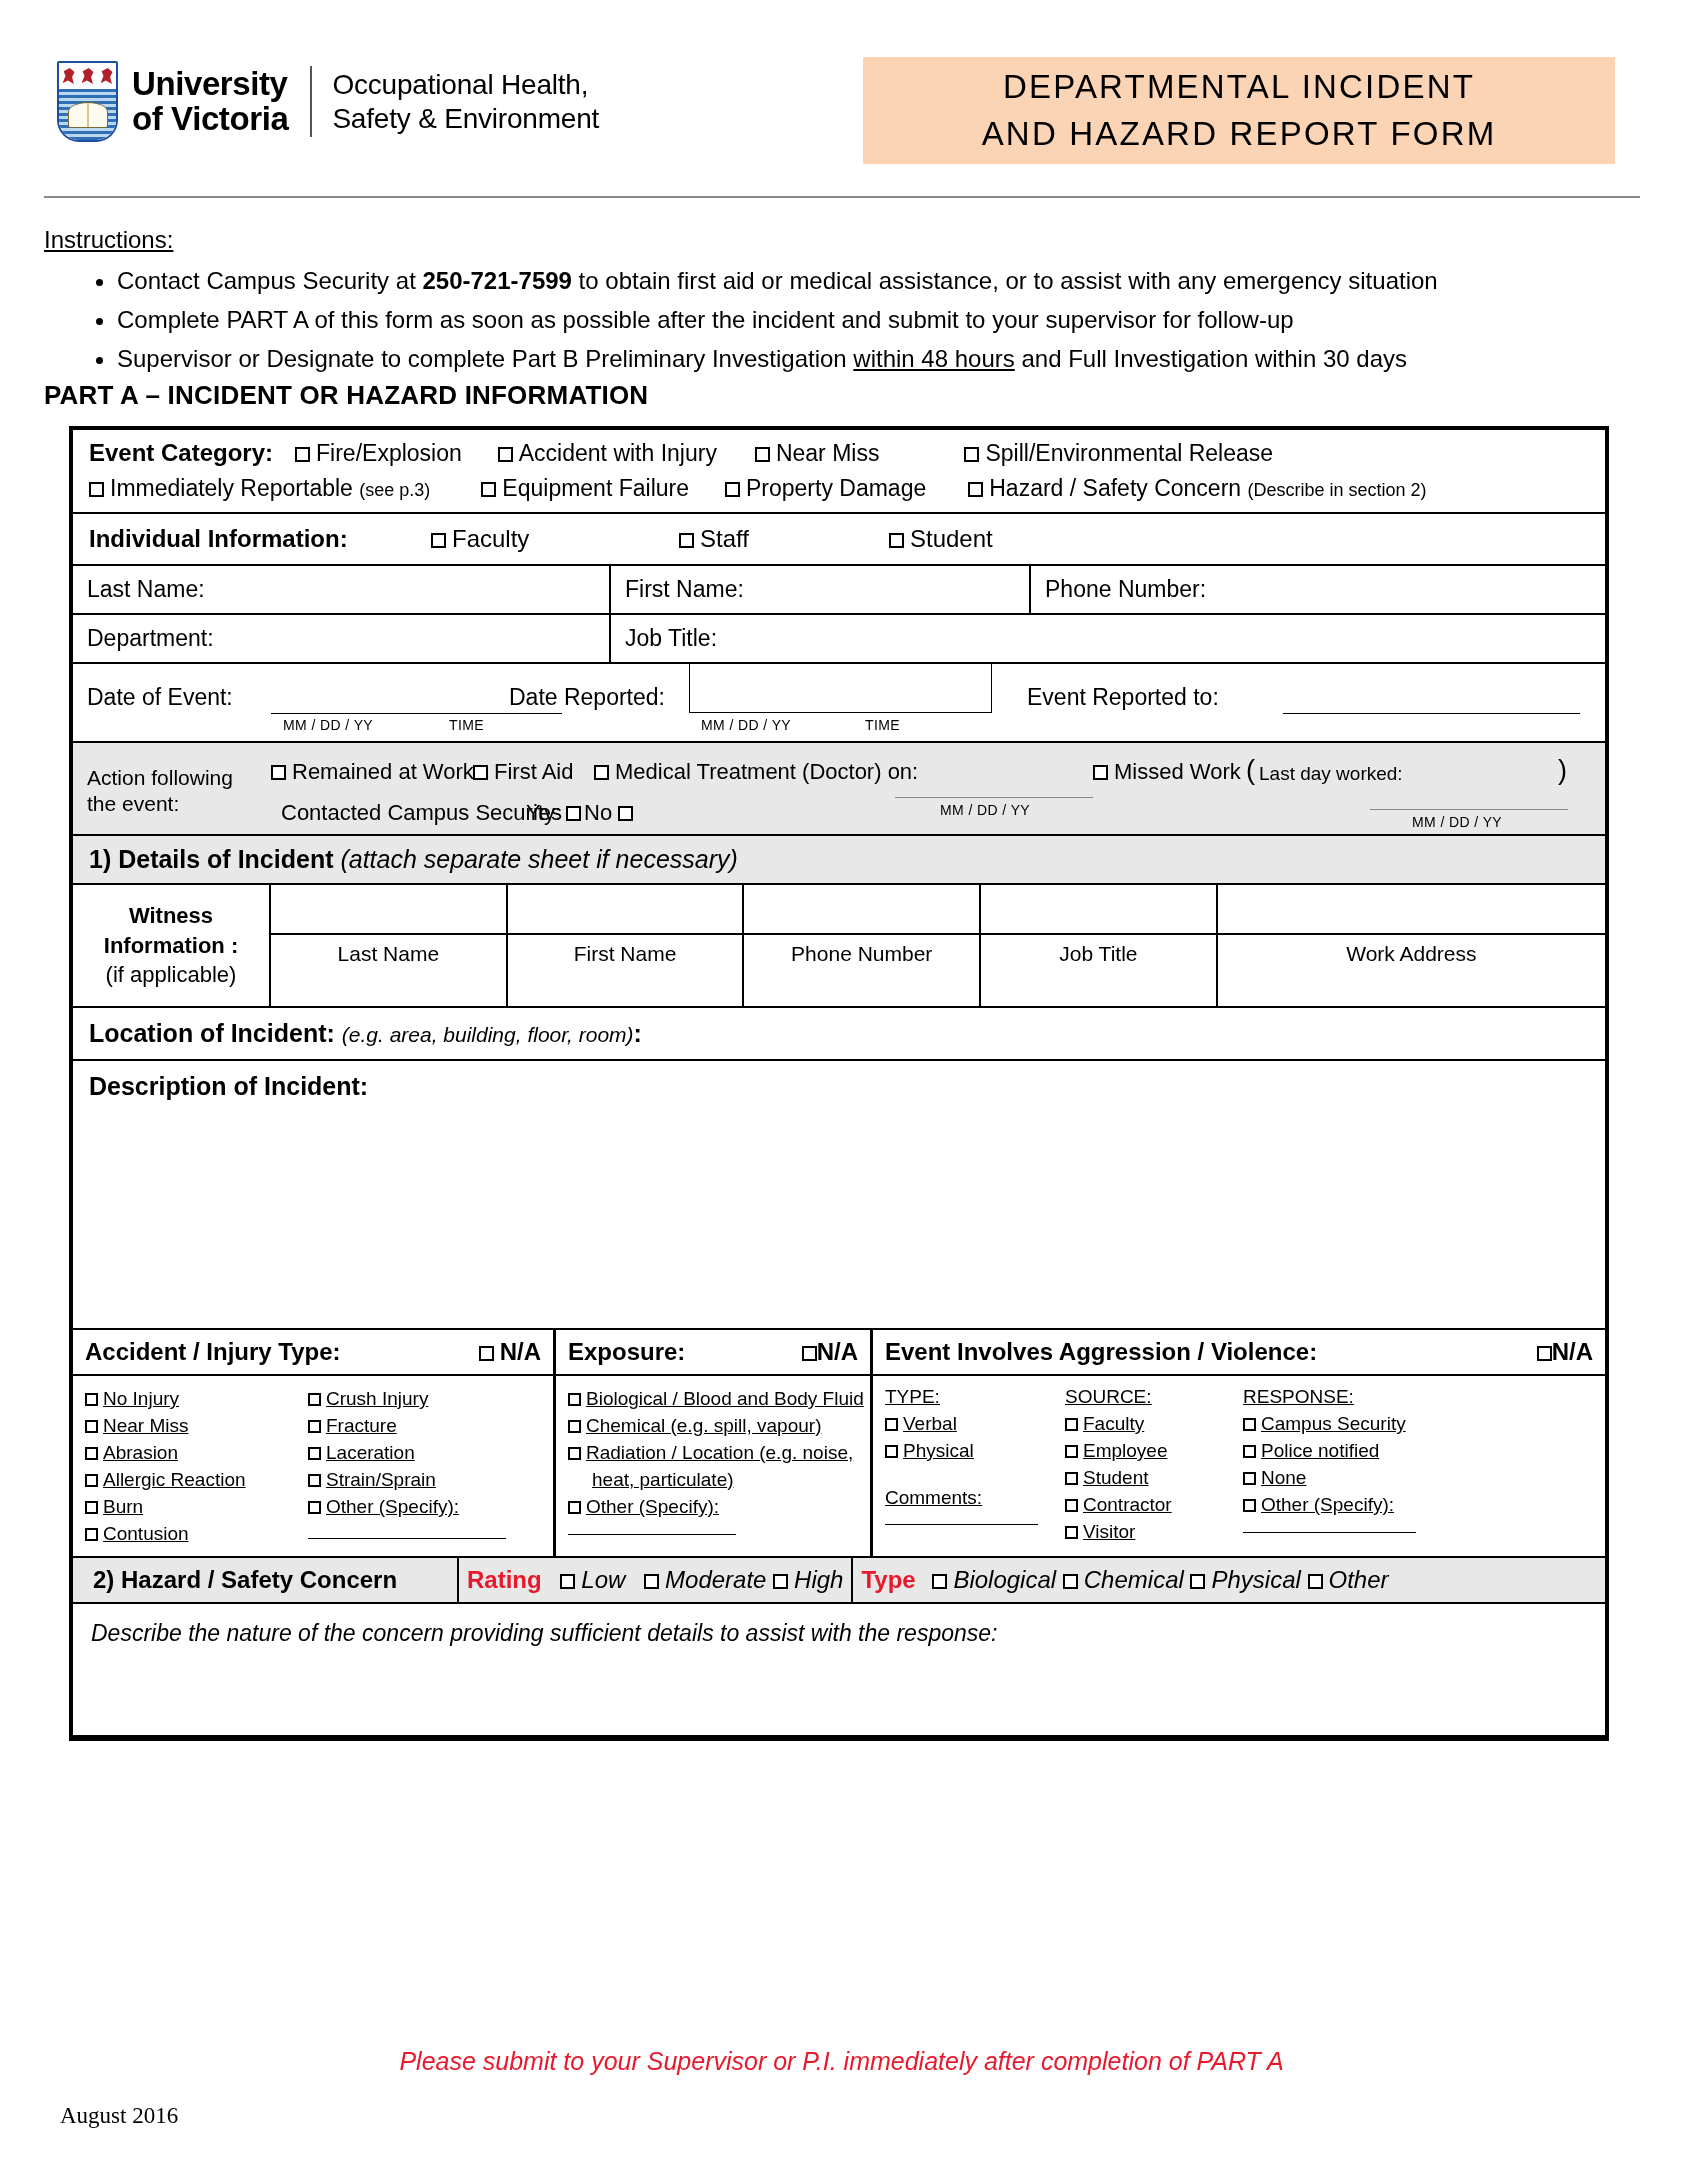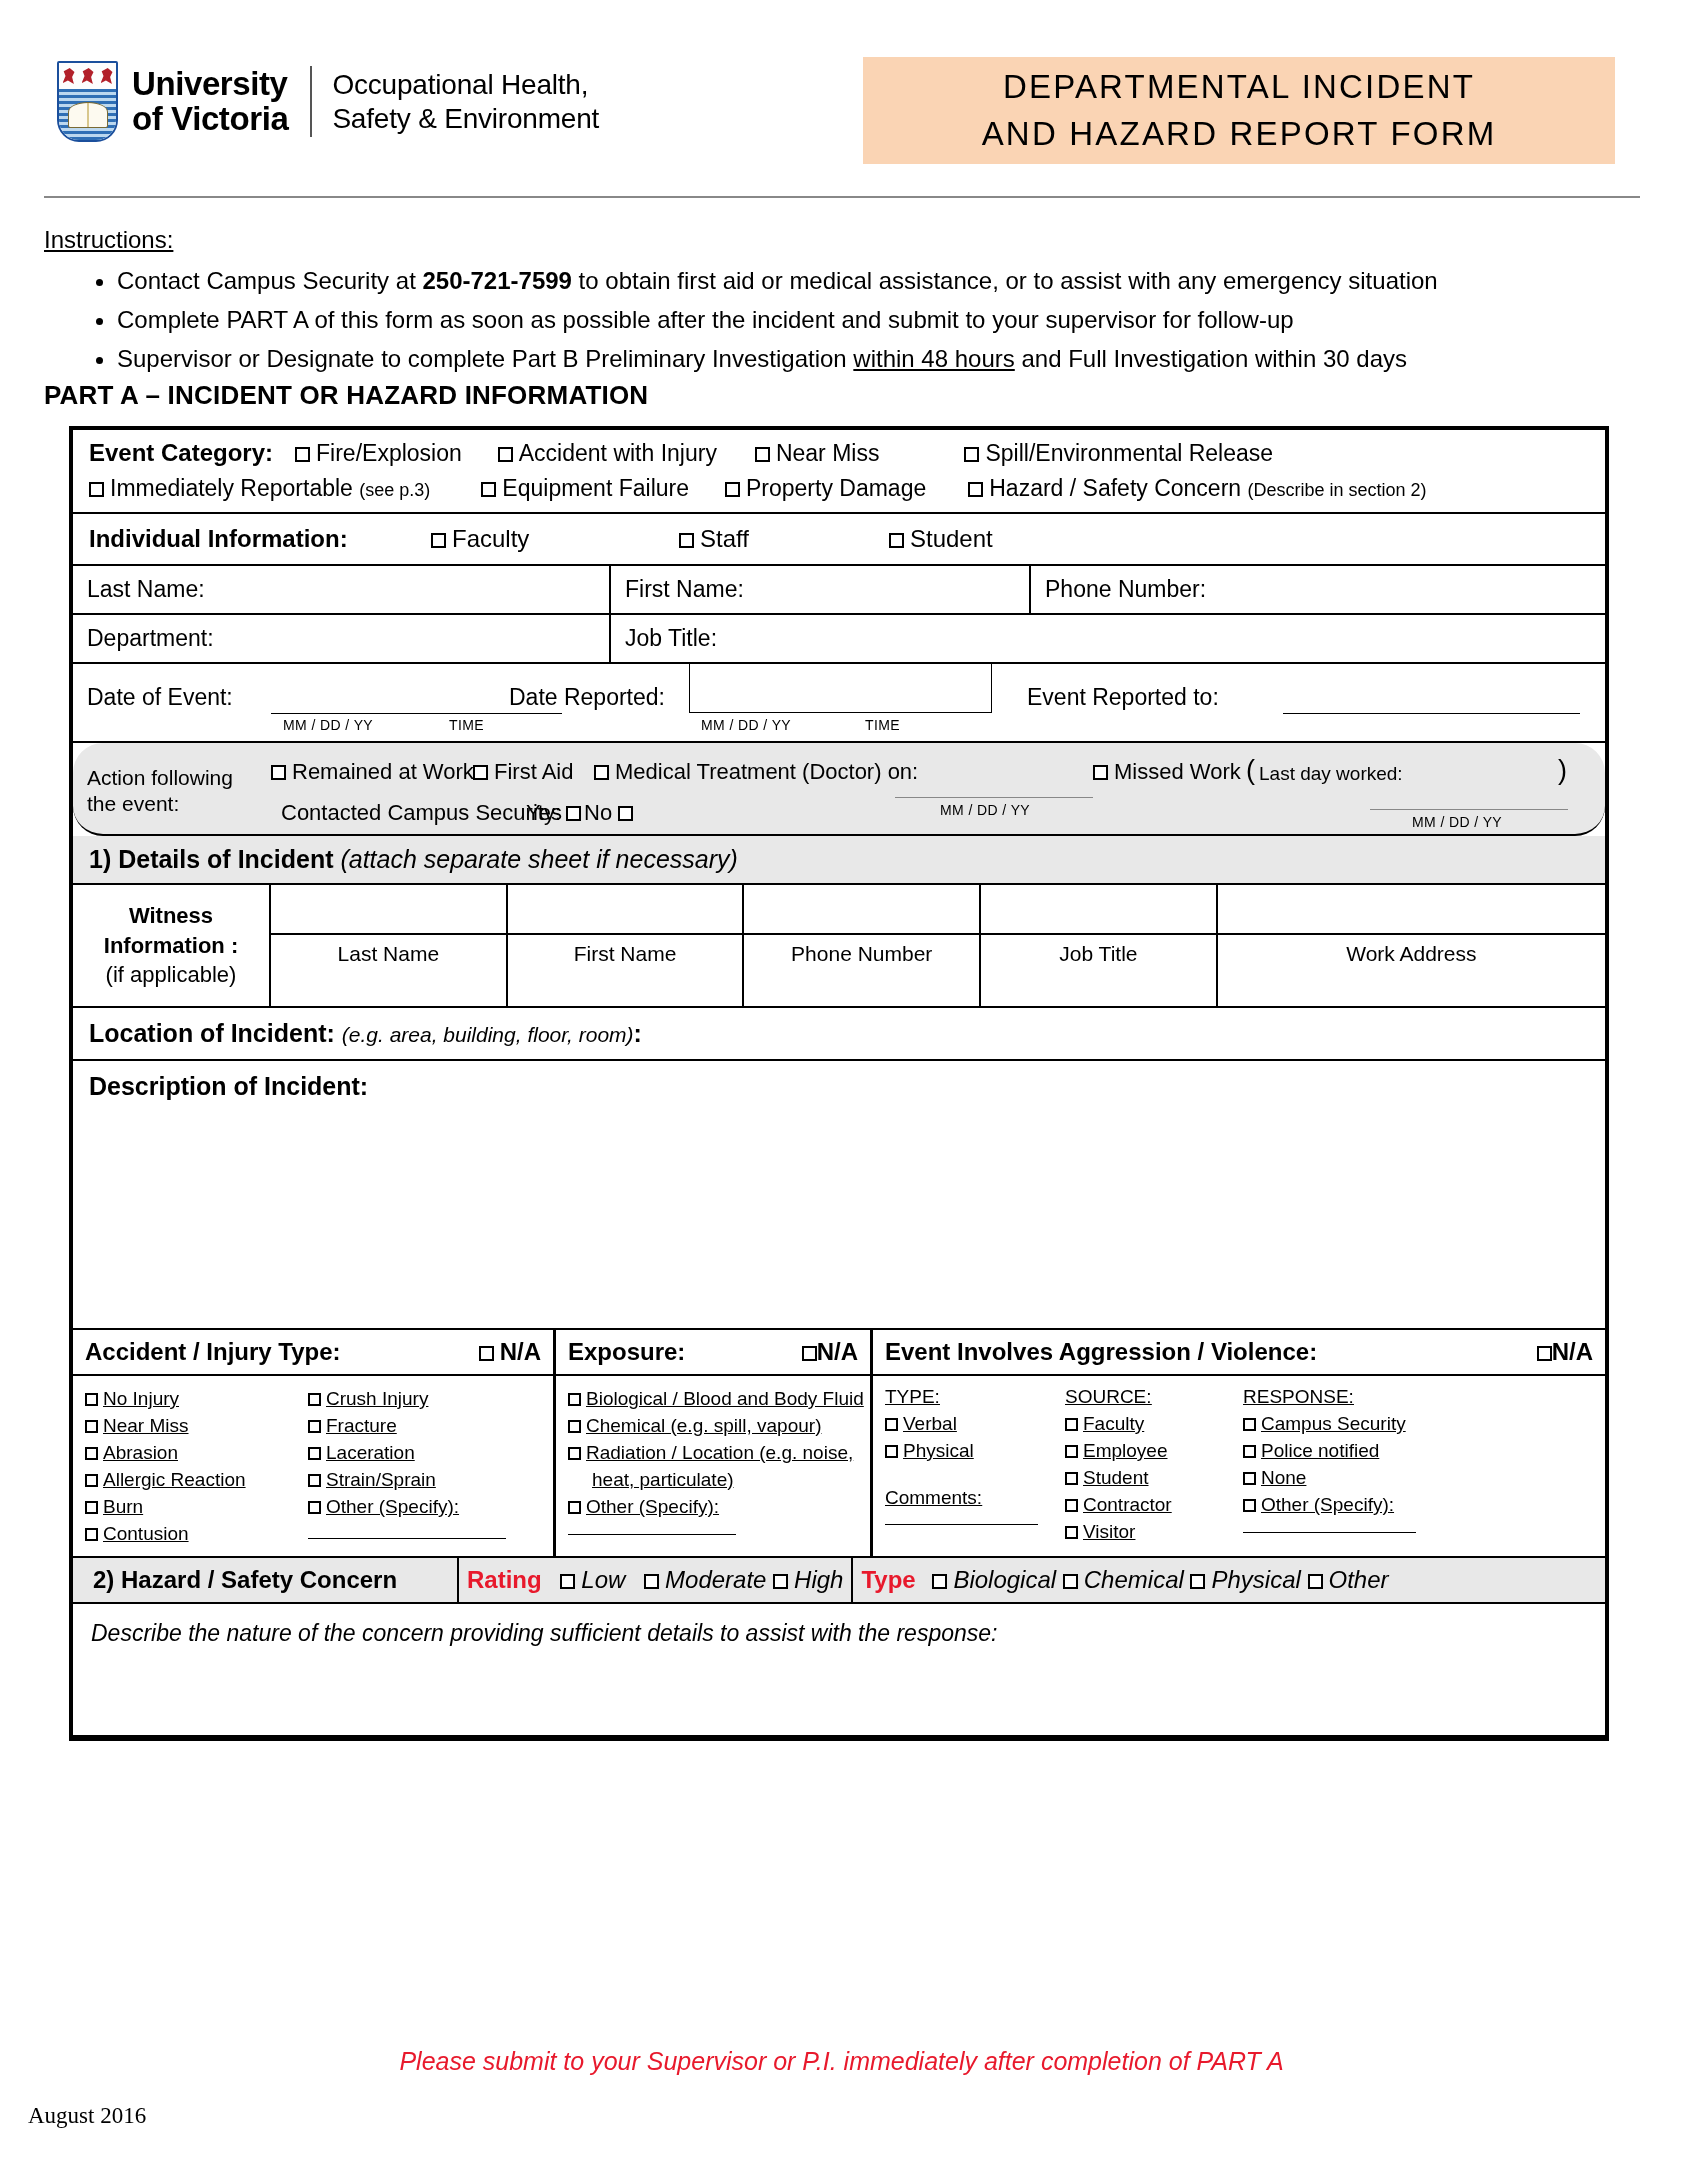--- a/index.html
+++ b/index.html
@@ -221,21 +221,20 @@
     font-size: 14px;
     letter-spacing: 0.4px;
   }
   .boxline { border: 1.6px solid #000; border-top: none; }
 
   
   .action-row {
     position: relative;
     height: 93px;
     font-size: 22px;
-    border-radius: 30px;
   }
   .action-lbl { font-size: 21px; line-height: 1.25; }
 
   
   .sec-bar {
     font-size: 25px;
     padding: 9px 16px;
   }
   .sec-bar b { font-weight: bold; }
   .ital { font-style: italic; }
@@ -334,21 +333,21 @@
     position: absolute;
     left: 0; top: 2047px;
     width: 1683px;
     text-align: center;
     color: #e8192c;
     font-style: italic;
     font-size: 25px;
   }
   .footer-date {
     position: absolute;
-    left: 28px; top: 2103px;
+    left: 60px; top: 2103px;
     font-family: "Liberation Serif", serif;
     font-size: 23px;
   }
 </style>
 </head>
 <body>
 
 <div class="page">
 
   <div class="header">

